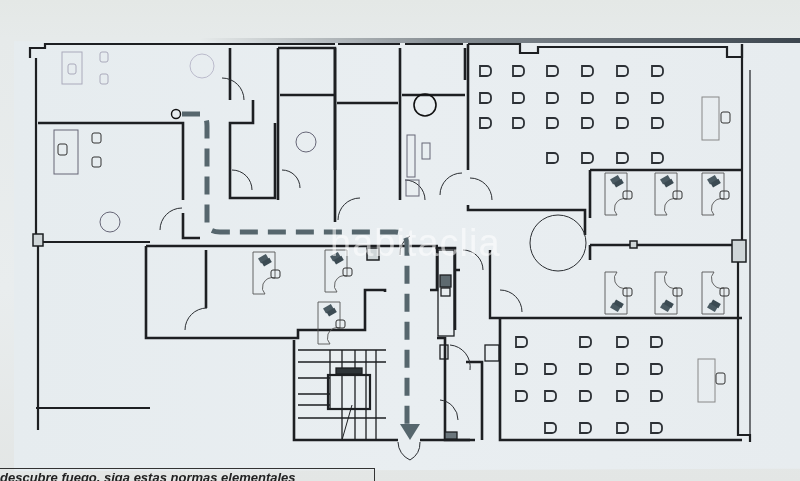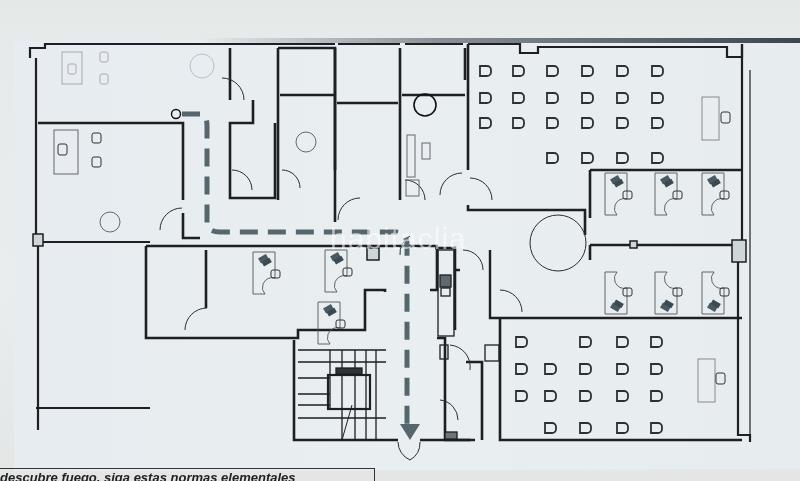--- a/index.html
+++ b/index.html
@@ -7,21 +7,21 @@
   .stage{position:relative;width:800px;height:481px;
     background:linear-gradient(180deg,#e4e8e6 0%,#e6eaea 8%,#e9edee 60%,#e3e6e5 100%);}
   .sheet{position:absolute;left:14px;top:40px;width:786px;height:430px;
     background:linear-gradient(90deg,#e6ecef 0%,#e9eef1 50%,#e7ecef 100%);
     transform:skewY(-0.2deg);}
   .topshadow{position:absolute;left:200px;top:38px;width:600px;height:5px;
     background:linear-gradient(90deg,rgba(40,50,60,0) 0%,rgba(40,50,60,.5) 40%,rgba(30,40,50,.85) 100%);}
   svg.plan{position:absolute;left:0;top:0;}
   .caption-box{position:absolute;left:-4px;top:468px;width:378px;height:20px;border-top:1.5px solid #333;border-right:1.5px solid #333;}
   .caption{position:absolute;left:0;top:470px;font-size:13px;font-style:italic;font-weight:bold;color:#222;white-space:nowrap;}
-  .watermark{position:absolute;left:330px;top:222px;font-size:30px;color:rgba(255,255,255,.55);letter-spacing:1px;}
+  .watermark{position:absolute;left:330px;top:222px;font-size:38px;color:rgba(255,255,255,.55);letter-spacing:1px;}
 </style>
 </head>
 <body>
 
 <div class="stage">
   <div class="sheet"></div>
   <div class="topshadow"></div>
 
   <svg class="plan" width="800" height="481" viewBox="0 0 800 481">
     <defs>

